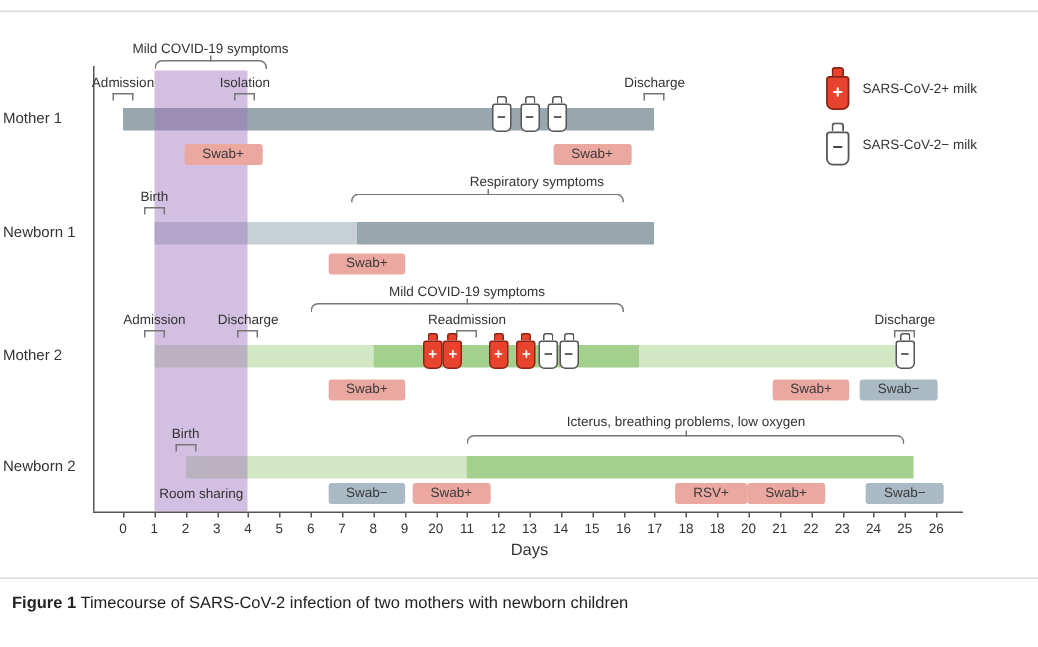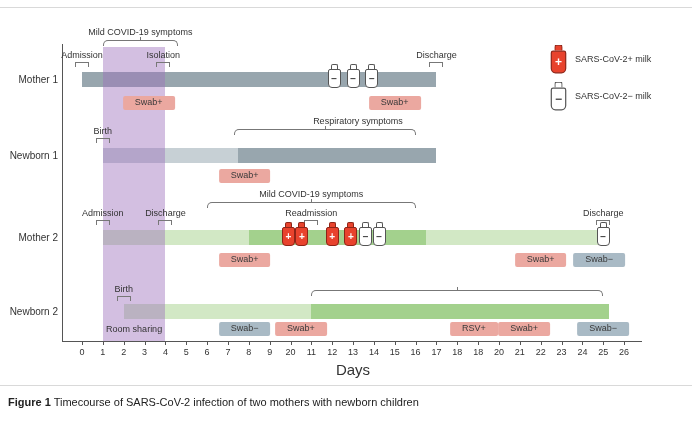--- a/index.html
+++ b/index.html
@@ -1,37 +1,37 @@
 <!DOCTYPE html>
 <html style="--gray-bar: #98a6ae; --gray-bar-light: #c7d0d5; --green-bar: #a3d18d; --green-bar-light: #d2e8c5; --room-share-band: rgba(158,112,188,0.45); --badge-positive: #eba8a0; --badge-negative: #a9bac5; --bottle-red: #e8432d;"><head>
 <meta charset="utf-8">
 <style>
   *{margin:0;padding:0;box-sizing:border-box}
   html,body{background:#fff}
   .page{position:relative;width:692px;height:431px;background:#fff;overflow:hidden;
         font-family:"Liberation Sans","DejaVu Sans",sans-serif;color:#333}
   .hairline{position:absolute;left:0;width:692px;height:1px;background:#d9d9d9;z-index:0}
   #plot{position:absolute;left:0;top:0;width:692px;height:431px}
-  .rowlabel{position:absolute;font-size:10px;color:#333;text-align:right;z-index:4;white-space:nowrap}
+  .rowlabel{position:absolute;font-size:10px;color:#333;text-align:left;z-index:4;white-space:nowrap}
   .seg{position:absolute;z-index:1}
   .band{position:absolute;z-index:2}
   .ptl{position:absolute;font-size:9px;color:#333;transform:translateX(-50%);white-space:nowrap;z-index:4}
   .ptb{position:absolute;width:14px;height:5px;border:1px solid #777;border-bottom:none;z-index:4}
   .brace{position:absolute;height:6px;border:1px solid #777;border-bottom:none;border-radius:5px 5px 0 0;z-index:4}
   .brace:after{content:"";position:absolute;left:50%;top:-4px;width:1px;height:4px;background:#777}
   .badge{position:absolute;font-size:9px;line-height:11px;padding:1px 12px 2px;border-radius:2px;
          transform:translateX(-50%);white-space:nowrap;z-index:4;color:#3a3a3a}
   .bottle{position:absolute;width:15px;display:flex;flex-direction:column;align-items:center;z-index:5}
   .bottle .cap{width:7px;height:5px;border:1px solid #555;border-bottom:none;border-radius:2px 2px 0 0;background:#fff}
   .bottle .bod{width:13px;height:19px;border:1px solid #555;border-radius:2px 2px 4px 4px;background:#fff;
                display:flex;align-items:center;justify-content:center;font-size:10px;font-weight:bold;color:#444;line-height:1}
   .bottle.red .cap,.bottle.red .bod{background:var(--bottle-red,#e8432d);border-color:#8e2417;color:#fff}
   .tickline{position:absolute;background:#555;z-index:3}
   .ticklabel{position:absolute;font-size:9px;color:#333;transform:translateX(-50%);z-index:3}
-  .axistitle{position:absolute;left:353px;top:361px;transform:translateX(-50%);font-size:15px;color:#333;z-index:3}
+  .axistitle{position:absolute;left:353px;top:361px;transform:translateX(-50%);font-size:11px;color:#333;z-index:3}
   .legend{position:absolute;left:551px;top:47px;display:flex;flex-direction:column;gap:13px;z-index:6}
   .legend-item{display:flex;align-items:center;gap:9px}
   .legend .bottle{position:static;transform:scale(1.2);transform-origin:center center}
   .legend-label{font-size:9px;color:#333;white-space:nowrap}
   .caption{position:absolute;left:8px;top:396px;font-size:11px;color:#222;z-index:4}
   .caption b{font-weight:bold}
 </style>
 </head>
 <body>
 
@@ -135,20 +135,21 @@
         </div>
       </div>
       <div class="badge" style="left: 244.63px; top: 253px; background: rgb(235, 168, 160);">Swab+</div>
       <div class="badge" style="left: 540.7px; top: 253px; background: rgb(235, 168, 160);">Swab+</div>
       <div class="badge" style="left: 599.08px; top: 253px; background: rgb(169, 186, 197);">Swab−</div>
       <div class="rowlabel" style="left: 2px; top: 306px; width: 56px;">Newborn 2</div>
       <div class="seg" style="left: 123.7px; top: 304px; width: 187.65px; height: 15px; background: rgb(210, 232, 197);"></div>
       <div class="seg" style="left: 311.35px; top: 304px; width: 298.155px; height: 15px; background: rgb(163, 209, 141);"></div>
       <div class="ptl" style="left: 123.7px; top: 284px;">Birth</div>
       <div class="ptb" style="left: 116.7px; top: 296px;"></div>
+      <div class="ptl" style="left: 457.3px; top: 276px;">Icterus, breathing problems, low oxygen</div>
       <div class="brace" style="left: 311.35px; top: 290px; width: 291.9px;"></div>
       <div class="badge" style="left: 244.63px; top: 322px; background: rgb(169, 186, 197);">Swab−</div>
       <div class="badge" style="left: 300.925px; top: 322px; background: rgb(235, 168, 160);">Swab+</div>
       <div class="badge" style="left: 473.98px; top: 322px; background: rgb(235, 168, 160);">RSV+</div>
       <div class="badge" style="left: 524.02px; top: 322px; background: rgb(235, 168, 160);">Swab+</div>
       <div class="badge" style="left: 603.25px; top: 322px; background: rgb(169, 186, 197);">Swab−</div>
       <div class="band" style="left: 102.85px; top: 47px; width: 62.55px; height: 294px; background: rgba(158, 112, 188, 0.45);"></div>
       <div class="ptl" style="left: 134.125px; top: 324px;">Room sharing</div>
       <div class="tickline" style="left: 62px; top: 341px; width: 580px; height: 1px;"></div>
       <div class="tickline" style="left: 62px; top: 44px; width: 1px; height: 297px;"></div>

